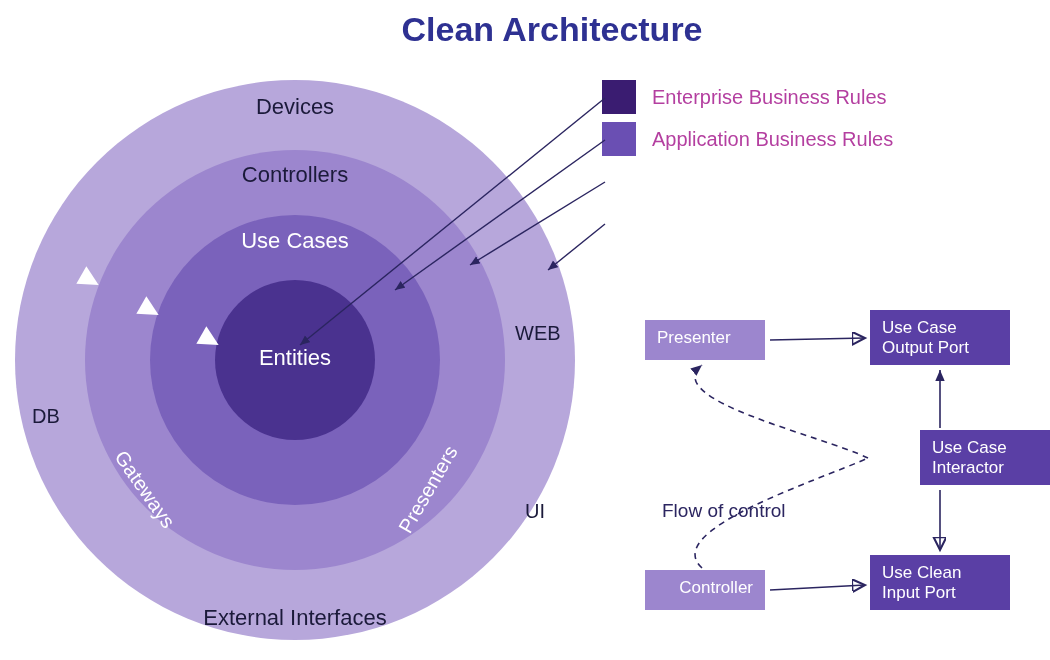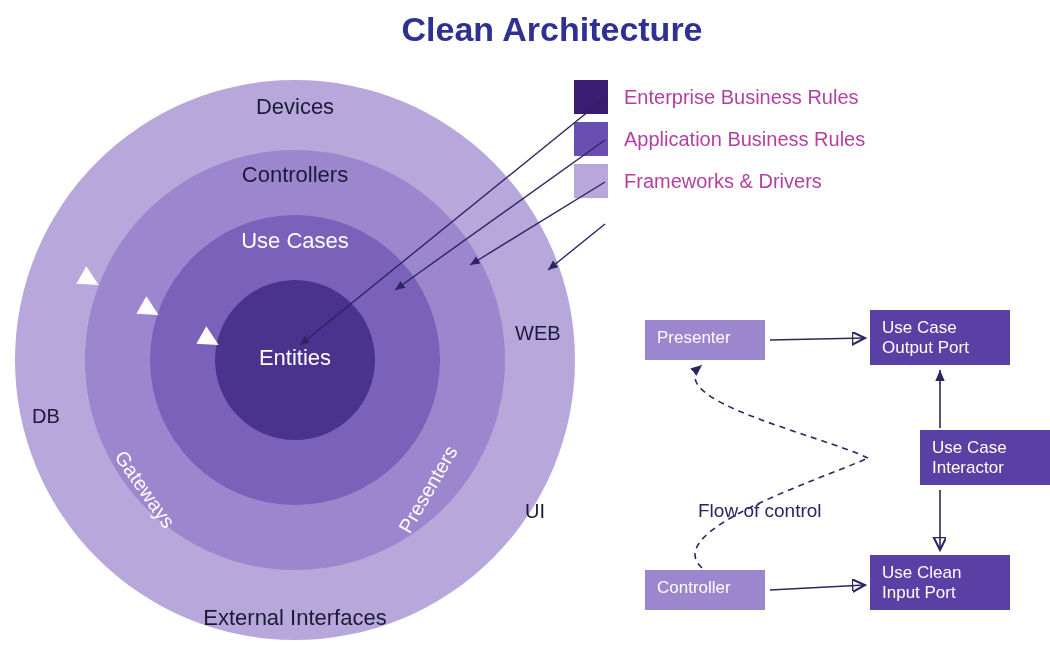--- a/index.html
+++ b/index.html
@@ -22,34 +22,34 @@
   .side-label{position:absolute;color:#1b1a3a;font-size:20px;}
   .lbl-db{left:32px;top:405px;}
   .lbl-web{left:515px;top:322px;}
   .lbl-ui{left:525px;top:500px;}
   
   .inward{position:absolute;width:0;height:0;border-top:10px solid transparent;border-bottom:10px solid transparent;border-left:20px solid #fff;}
   .in1{left:80px;top:270px;transform:rotate(30deg);}
   .in2{left:140px;top:300px;transform:rotate(30deg);}
   .in3{left:200px;top:330px;transform:rotate(30deg);}
   
-  .legend{position:absolute;left:574px;top:80px;font-size:20px;}
+  .legend{position:absolute;left:602px;top:80px;font-size:20px;}
   .legend-row{display:flex;align-items:center;margin-bottom:8px;}
   .swatch{width:34px;height:34px;margin-right:16px;}
   .legend-text{color:#b43fa0;}
   
   .box{position:absolute;color:#fff;font-size:17px;padding:8px 12px;box-sizing:border-box;line-height:1.2;}
   .box-light{background:#9c86ce;}
   .box-dark{background:#5a3fa5;}
   .b-presenter{left:645px;top:320px;width:120px;height:40px;}
-  .b-controller{left:645px;top:570px;width:120px;height:40px;}
+  .b-controller{left:645px;top:570px;width:120px;height:40px;text-align:right;}
   .b-output{left:870px;top:310px;width:140px;height:55px;}
   .b-interactor{left:920px;top:430px;width:156px;height:55px;}
   .b-input{left:870px;top:555px;width:140px;height:55px;}
-  .flow-label{position:absolute;left:662px;top:500px;color:#2b2560;font-size:19px;margin-left:36px;}
+  .flow-label{position:absolute;left:662px;top:500px;color:#2b2560;font-size:19px;}
   svg.overlay{position:absolute;left:0;top:0;width:1050px;height:660px;pointer-events:none;}
 </style>
 </head>
 <body>
 
 <div class="title">Clean Architecture</div>
 
 <div class="ring ring4"></div>
 <div class="ring ring3"></div>
 <div class="ring ring2"></div>
@@ -71,24 +71,20 @@
 <div class="inward in3"></div>
 
 <div class="legend">
   <div class="legend-row">
     <div class="swatch" style="background:#3a1c71"></div>
     <div class="legend-text">Enterprise Business Rules</div>
   </div>
   <div class="legend-row">
     <div class="swatch" style="background:#6a4fb3"></div>
     <div class="legend-text">Application Business Rules</div>
-  </div>
-  <div class="legend-row">
-    <div class="swatch" style="background:#b7a7db"></div>
-    <div class="legend-text">Frameworks &amp; Drivers</div>
   </div>
 </div>
 
 <div class="box box-light b-presenter">Presenter</div>
 <div class="box box-light b-controller">Controller</div>
 <div class="box box-dark b-output">Use Case Output Port</div>
 <div class="box box-dark b-interactor">Use Case Interactor</div>
 <div class="box box-dark b-input">Use Clean Input Port</div>
 <div class="flow-label">Flow of control</div>
 

